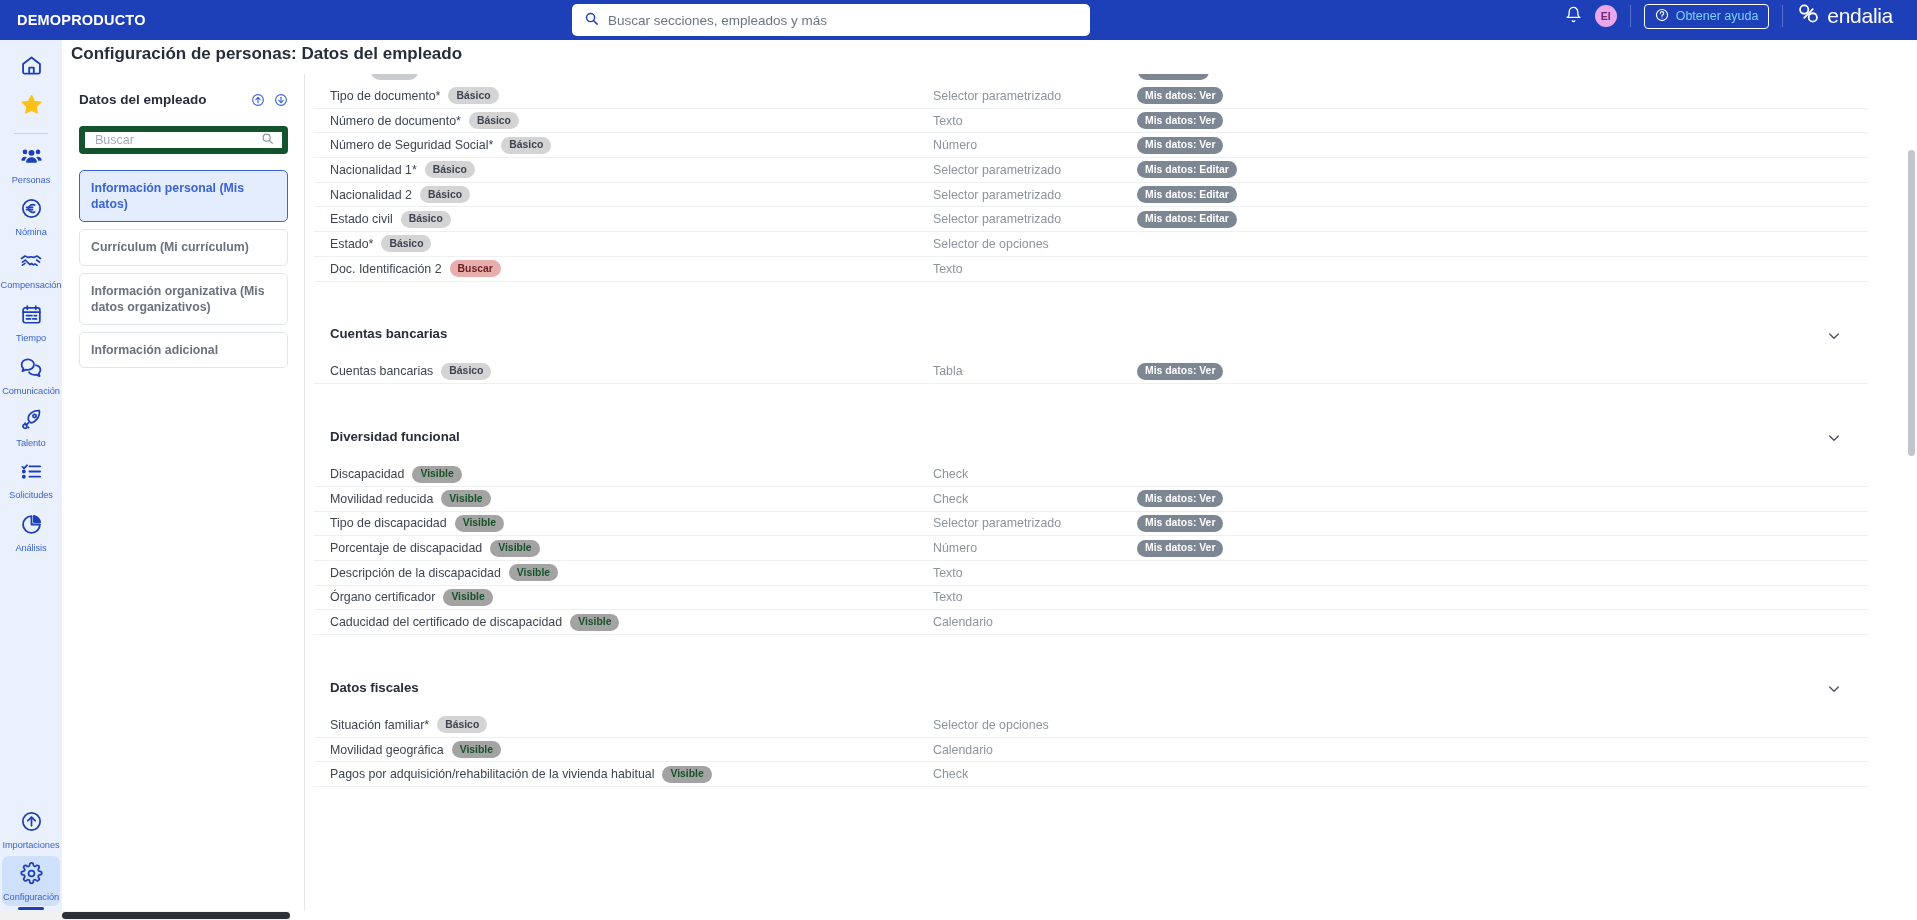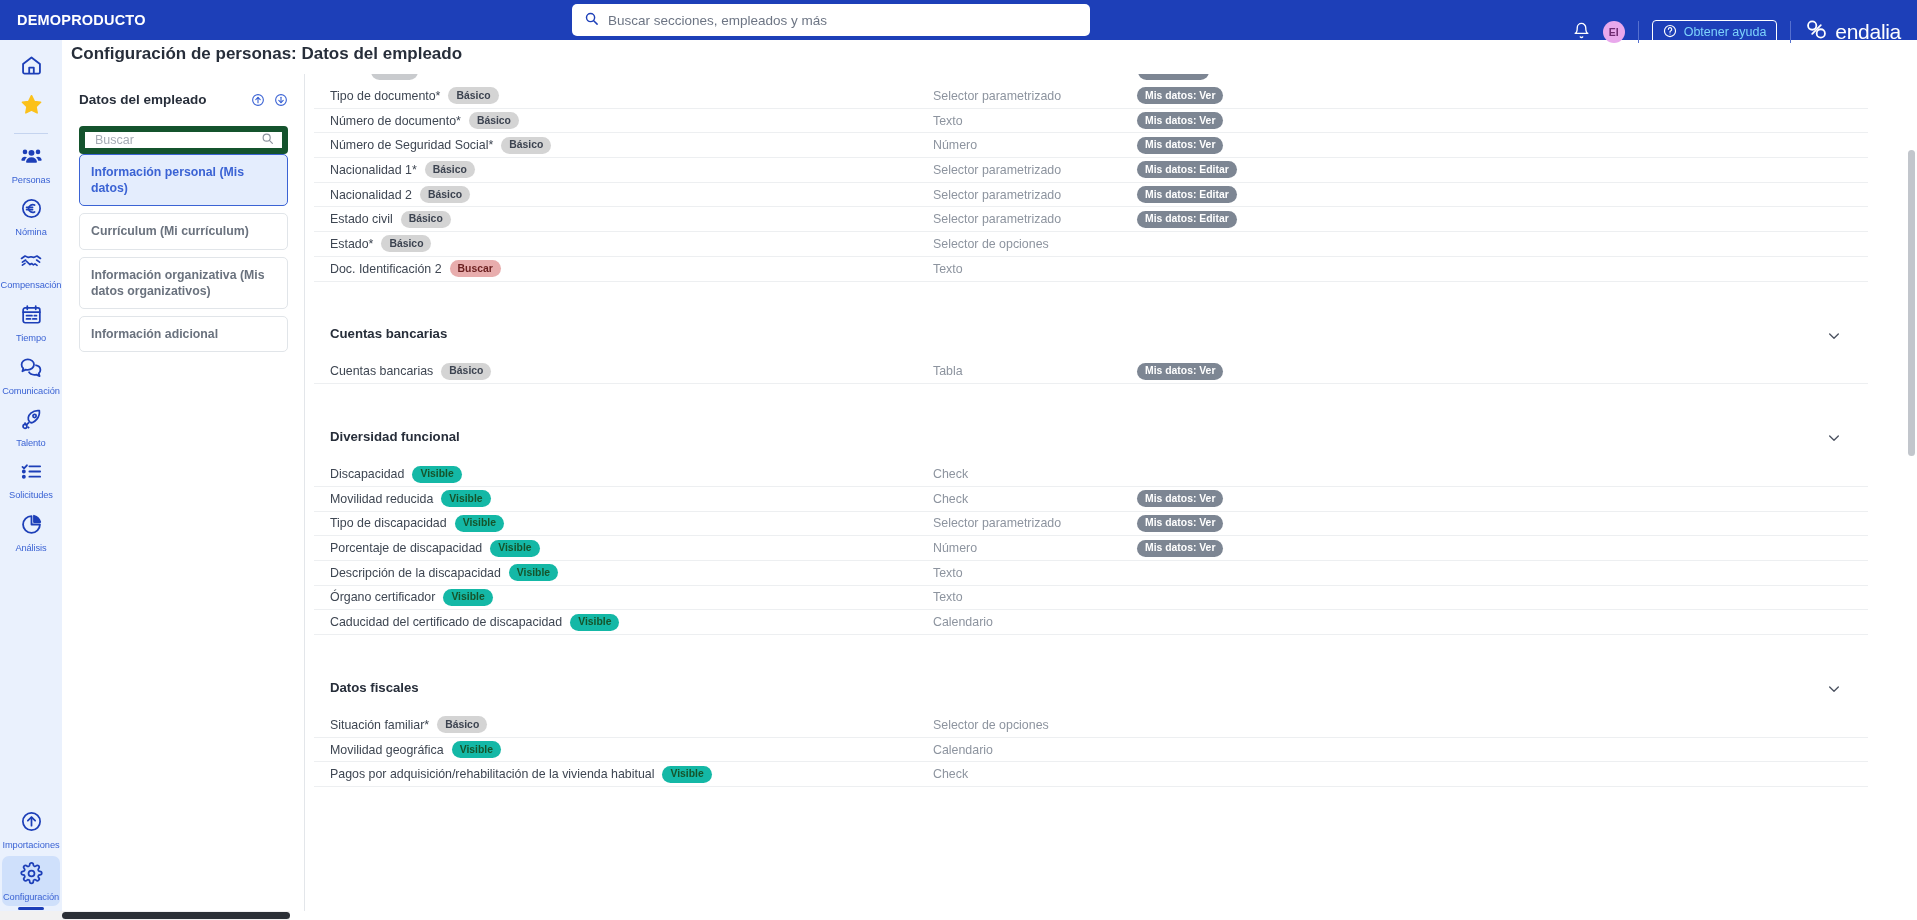--- a/index.html
+++ b/index.html
@@ -30,21 +30,21 @@
     display: flex; align-items: center; padding: 0 12px;
   }
   .topsearch svg { flex: 0 0 auto; margin-right: 9px; }
   .topsearch input {
     border: none; outline: none; width: 100%;
     font-family: "Liberation Sans", sans-serif;
     font-size: 13.5px; color: #3e4652; background: transparent;
   }
   .topsearch input::placeholder { color: #6d7584; }
   .topright {
-    position: absolute; right: 0; top: 16px; height: 32px;
+    position: absolute; right: 0; top: 0; height: 32px;
     display: flex; align-items: center; gap: 0;
   }
   .bell-btn { width: 34px; height: 40px; display: flex; align-items: center; justify-content: center; cursor: pointer; }
   .avatar {
     width: 22px; height: 22px; border-radius: 50%;
     background: #e9a8ec; color: #6e2a70;
     font-size: 10.5px; font-weight: 700;
     display: flex; align-items: center; justify-content: center;
     margin-left: 4px; cursor: pointer;
   }
@@ -52,21 +52,21 @@
   .helpbtn {
     display: flex; align-items: center; gap: 7px;
     border: 1px solid #ffffff; border-radius: 4px;
     height: 25px; padding: 0 10px;
     color: #7dd3fc; font-size: 12.5px; cursor: pointer;
     white-space: nowrap;
   }
   .endalia {
     display: flex; align-items: center; gap: 6px;
     color: #ffffff; font-size: 21px; letter-spacing: -.3px;
-    margin-right: 16px;
+    margin-right: 24px;
   }
 
   
   .rail {
     position: absolute; top: 40px; left: 0;
     width: 62px; height: 880px;
     background: #eaf1fd;
     display: flex; flex-direction: column; align-items: center;
     padding-top: 8px;
     z-index: 30;
@@ -116,21 +116,21 @@
     margin-top: 19px; height: 28px;
     border: 6px solid #14532d; border-radius: 4px;
     display: flex; align-items: center; padding: 0 8px 0 10px;
   }
   .lp-search input {
     border: none; outline: none; flex: 1 1 auto;
     font-family: "Liberation Sans", sans-serif;
     font-size: 12.5px; color: #3e4652; background: transparent;
   }
   .lp-search input::placeholder { color: #a6acb5; }
-  .lp-list { display: flex; flex-direction: column; gap: 7px; }
+  .lp-list { margin-top: 16px; display: flex; flex-direction: column; gap: 7px; }
   .lp-item {
     border: 1px solid #e1e5e9; border-radius: 5px;
     padding: 9px 11px; font-size: 12.3px; font-weight: 700;
     color: #6a727e; line-height: 1.32; cursor: pointer;
     background: #ffffff;
   }
   .lp-item.active {
     background: #e4edfd; border: 1.6px solid #3b63d4; color: #3b63d4;
   }
 
@@ -162,21 +162,21 @@
   .row .perm { position: absolute; left: 823px; }
 
   .chip {
     display: inline-flex; align-items: center;
     border-radius: 10px; padding: 1.5px 8px;
     font-size: 10.4px; font-weight: 700; white-space: nowrap;
     line-height: 1.35;
   }
   .chip-basico  { background: #d4d4d4; color: #3c4350; text-align: center; }
   .chip-oculto  { background: #e8adad; color: #6b1f1f; }
-  .chip-visible { background: #14b8a6; color: #16532a; }
+  .chip-visible { background: #a3a3a3; color: #16532a; }
   .chip-perm    { background: #7d8693; color: #ffffff; }
 
   .sec {
     position: relative;
     display: flex; align-items: center;
     height: 52px; padding-left: 16px;
     margin-top: 26px;
   }
   .sec .sec-title { font-size: 13.2px; font-weight: 700; color: #272e3a; }
   .sec .chev { position: absolute; right: 26px; top: 20px; cursor: pointer; }

